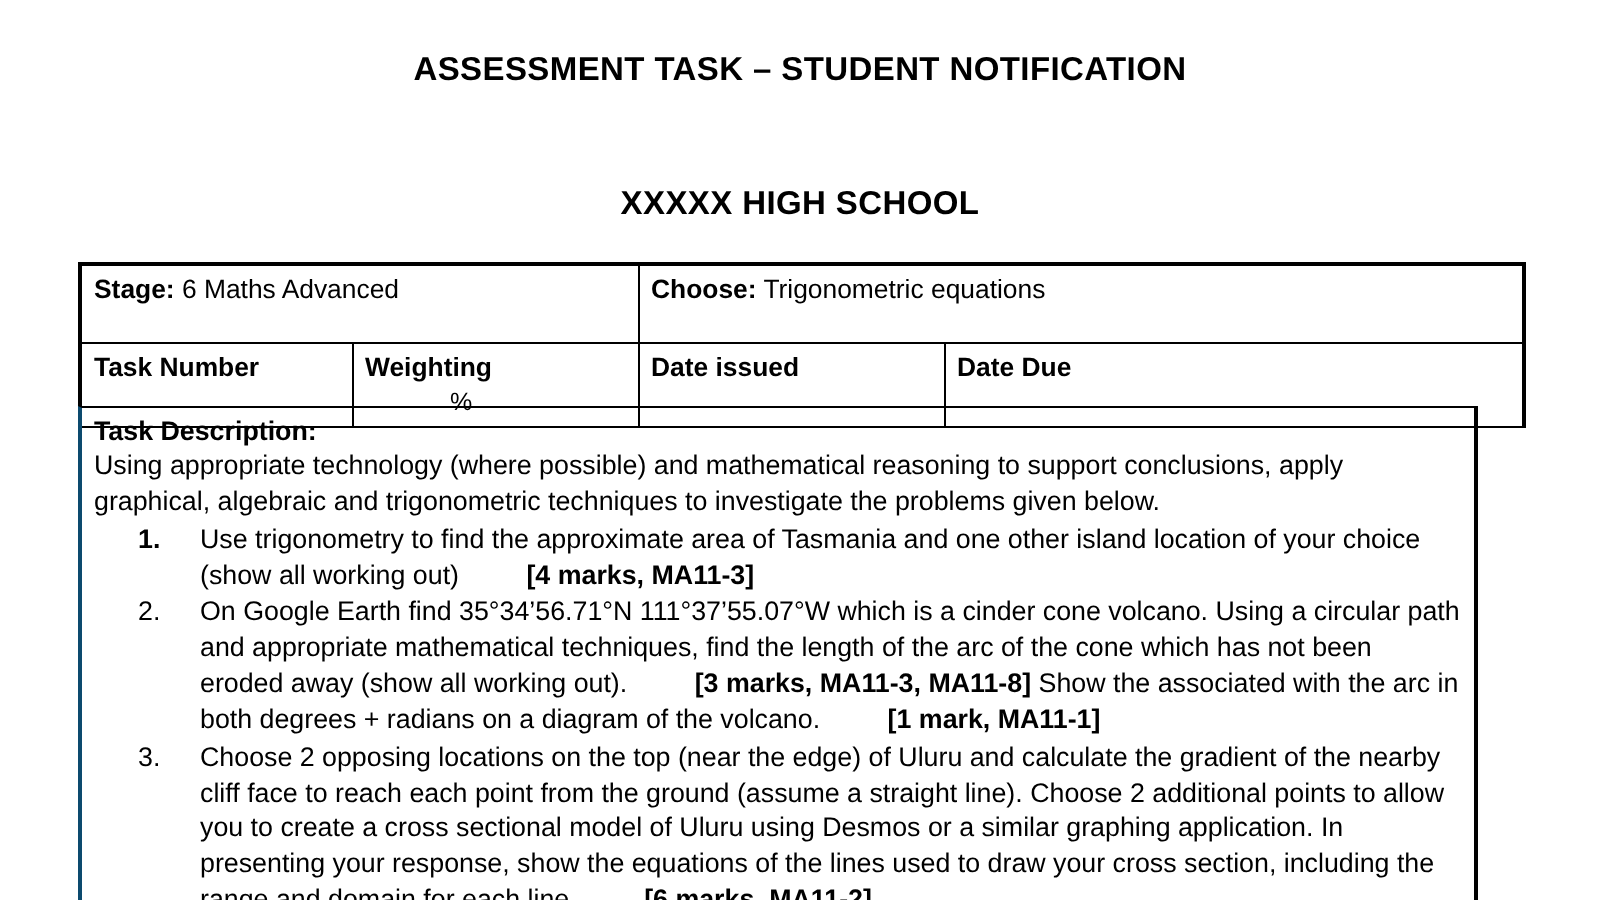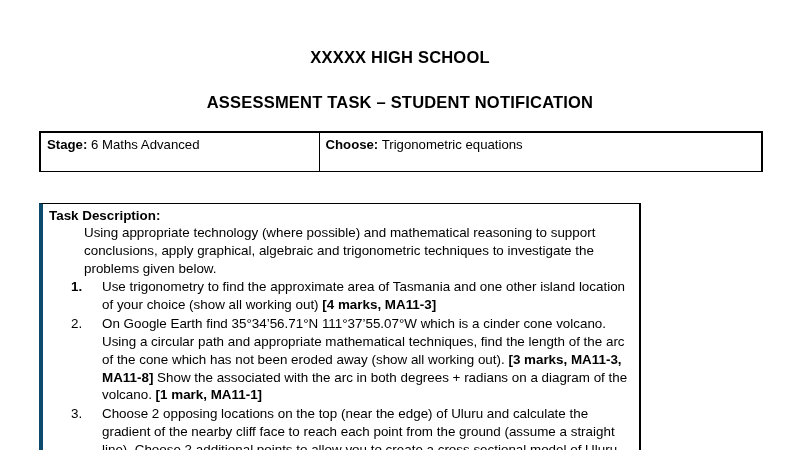--- a/index.html
+++ b/index.html
@@ -69,38 +69,37 @@
     font-size: 12.5px;
     margin-top: 1px;
     padding-right: 40px;
   }
 
   
   .desc-box {
     position: absolute;
     left: 39px;
     top: 203px;
-    width: 602px;
+    width: 700px;
     height: 247px;
     box-sizing: border-box;
-    border-left: 4px solid #0c4a6e;
+    border-left: 2px solid #0c4a6e;
     border-right: 2px solid #000;
     border-top: 1px solid #000;
     overflow: hidden;
     padding: 3px 7px 0 6px;
   }
   .desc-title {
     font-weight: bold;
     font-size: 13.4px;
     line-height: 1.3;
   }
   .desc-intro {
     font-size: 13.4px;
     line-height: 1.32;
-    margin-left: 35px;
   }
 
   ol.tasks {
     list-style: none;
     margin: 1px 0 0 0;
     padding: 0;
   }
   ol.tasks > li {
     position: relative;
     padding-left: 53px;
@@ -109,47 +108,67 @@
     margin-top: 1px;
   }
   ol.tasks > li .num {
     position: absolute;
     left: 22px;
     top: 0;
     width: 24px;
     text-align: left;
   }
   ol.tasks > li.bold-num .num { font-weight: bold; }
-  b.marks { font-weight: bold; }
+  b.marks { font-weight: bold; margin-left: 30px; }
 </style>
 </head>
 <body>
 
 <div class="page">
 
+  <div class="doc-title" id="task-title">ASSESSMENT TASK – STUDENT NOTIFICATION</div>
+
   <div class="doc-title" id="school-title">XXXXX HIGH SCHOOL</div>
-
-  <div class="doc-title" id="task-title">ASSESSMENT TASK – STUDENT NOTIFICATION</div>
 
   <table class="info-table">
     <colgroup>
       <col style="width:136px">
       <col style="width:143px">
       <col style="width:153px">
       <col style="width:290px">
     </colgroup>
     <tbody>
       <tr class="row-stage">
         <td colspan="2" class="outer-l outer-t">
           <span class="cell-label">Stage:</span>
           <span class="cell-value">6 Maths Advanced</span>
         </td>
         <td colspan="2" class="outer-r outer-t">
           <span class="cell-label">Choose:</span>
           <span class="cell-value">Trigonometric equations</span>
+        </td>
+      </tr>
+      <tr class="row-heads">
+        <td class="outer-l">
+          <span class="cell-label">Task Number</span>
+          <span class="cell-value"></span>
+        </td>
+        <td>
+          <span class="weight-wrap">
+            <span class="cell-label">Weighting</span>
+            <span class="weight-pct">%</span>
+          </span>
+        </td>
+        <td>
+          <span class="cell-label">Date issued</span>
+          <span class="cell-value"></span>
+        </td>
+        <td class="outer-r">
+          <span class="cell-label">Date Due</span>
+          <span class="cell-value"></span>
         </td>
       </tr>
     </tbody>
   </table>
 
   <div class="desc-box">
     <div class="desc-title">Task Description:</div>
     <div class="desc-intro">Using appropriate technology (where possible) and mathematical reasoning to support conclusions, apply graphical, algebraic and trigonometric techniques to investigate the problems given below.</div>
 
     <ol class="tasks">

